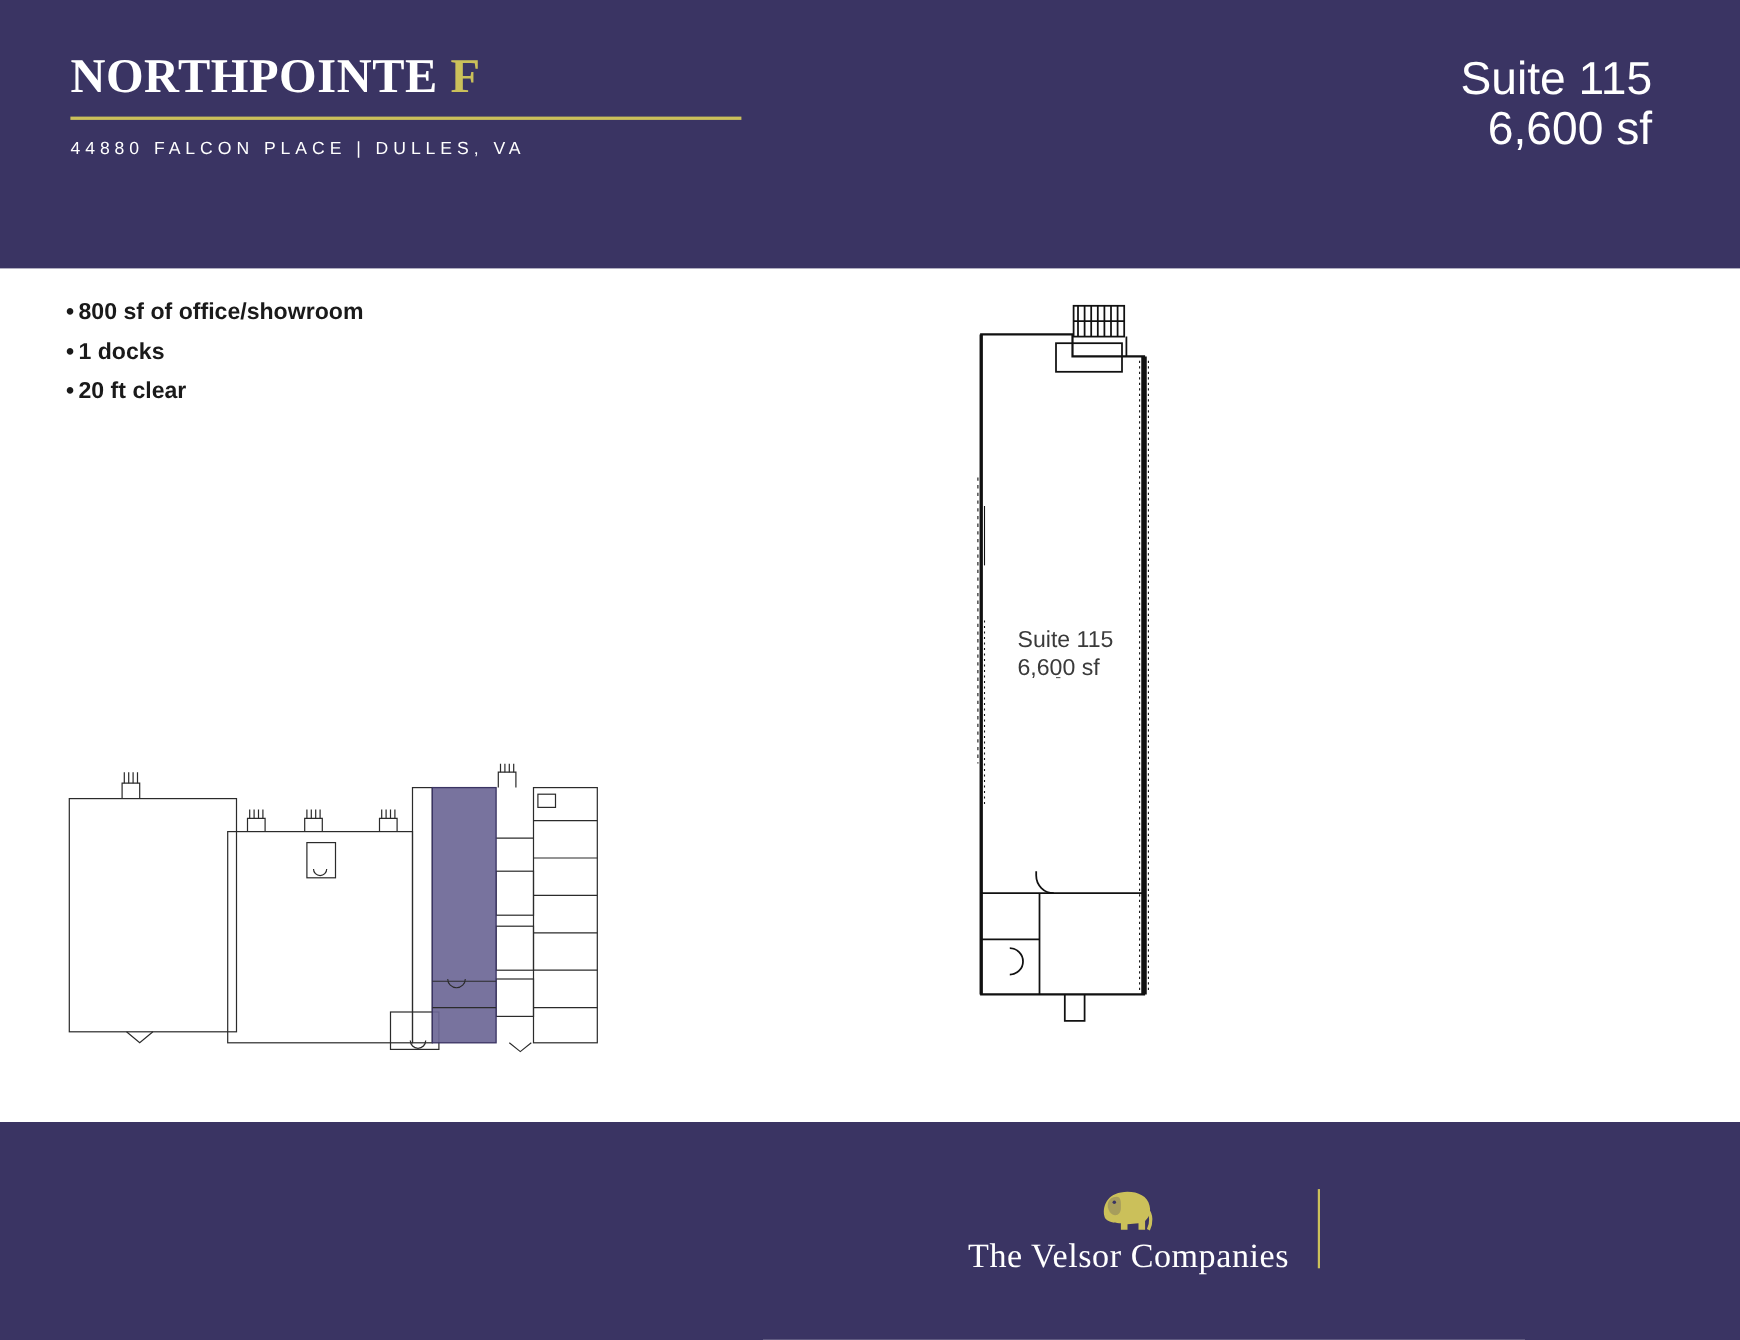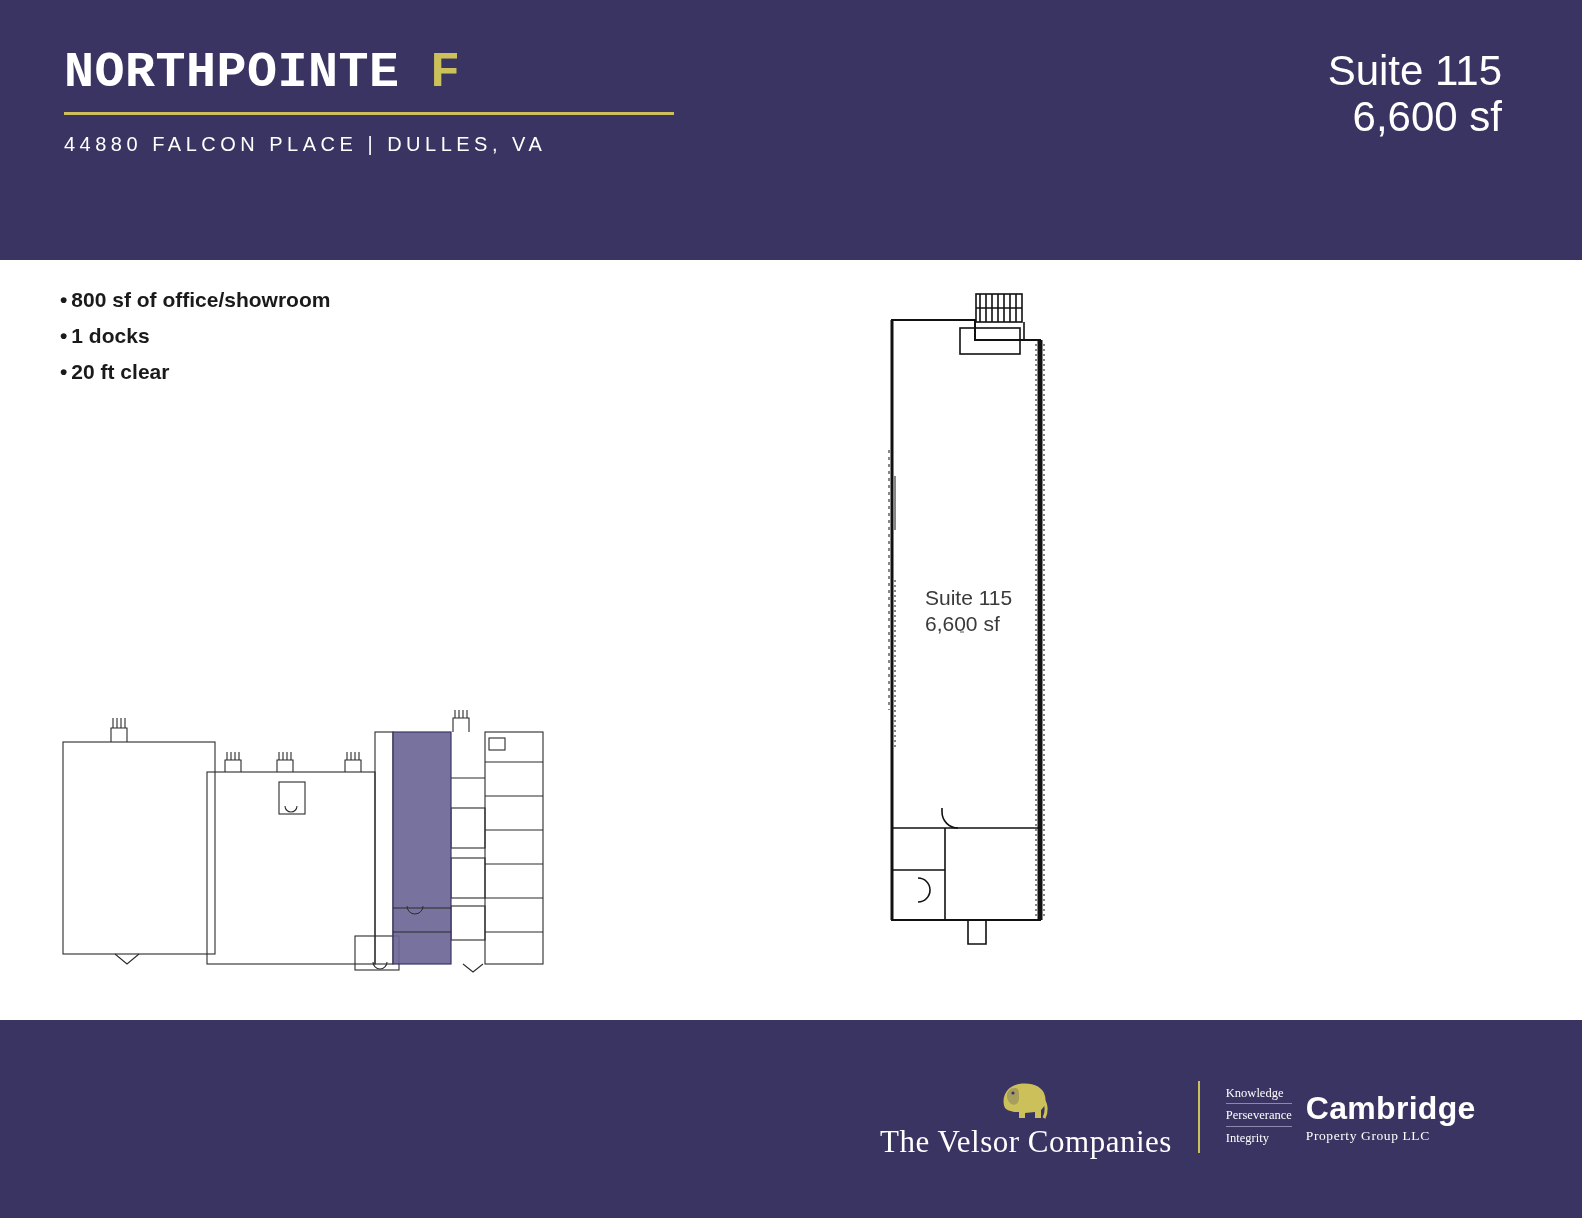--- a/index.html
+++ b/index.html
@@ -24,40 +24,40 @@
     background: #3a3463;
     box-sizing: border-box;
   }
   .title-block {
     position: absolute;
     left: 64px;
     top: 48px;
     width: 900px;
   }
   .building-title {
-    font-size: 50px;
+    font-size: 44px;
     font-weight: bold;
     letter-spacing: 0.5px;
     color: #ffffff;
     line-height: 1.0;
     white-space: nowrap;
-    font-family: Liberation Mono, monospace;
+    font-family: Liberation Serif, serif;
   }
   .building-title .suffix {
     color: #cbc05a;
   }
   .title-rule {
     margin-top: 14px;
     width: 610px;
     height: 3px;
     background: #cbc05a;
   }
   .address {
     margin-top: 18px;
-    font-size: 20px;
+    font-size: 16px;
     letter-spacing: 4.5px;
     color: #ffffff;
     white-space: nowrap;
     font-family: "Liberation Sans", sans-serif;
   }
   .suite-block {
     position: absolute;
     right: 80px;
     top: 48px;
     text-align: right;
@@ -72,21 +72,21 @@
   .suite-size {
     font-size: 42px;
     line-height: 1.1;
     font-weight: 300;
     font-family: "Liberation Sans", sans-serif;
   }
 
   
   .content {
     position: absolute;
-    left: 0; top: 260px;
+    left: 0; top: 244px;
     width: 1582px;
     height: 760px;
     background: #ffffff;
   }
   .features {
     position: absolute;
     left: 60px;
     top: 28px;
   }
   .feature-item {
@@ -325,26 +325,15 @@
         <path d="M8 34 C4 26 8 12 22 10 C34 8 46 12 48 22 C50 30 46 34 44 36 L44 44 L38 44 L38 38 L28 39 L28 44 L22 44 L22 38 C18 38 12 38 8 34 Z" fill="#cbc05a"></path>
         <path d="M18 14 C10 14 8 22 12 28 C16 33 22 31 22 24 C22 18 22 14 18 14 Z" fill="#3a3463" opacity="0.25"></path>
         <path d="M46 26 C50 30 50 38 47 44" stroke="#cbc05a" stroke-width="3" fill="none"></path>
         <circle cx="16" cy="19" r="1.6" fill="#3a3463"></circle>
       </svg>
       <div class="velsor-word">The Velsor Companies</div>
     </div>
 
     <div class="divider"></div>
 
-    <div class="cambridge">
-      <div class="kpi">
-        <div>Knowledge</div>
-        <div>Perseverance</div>
-        <div>Integrity</div>
-      </div>
-      <div class="cambridge-text">
-        <div class="cambridge-name">Cambridge</div>
-        <div class="cambridge-sub">Property Group LLC</div>
-      </div>
-    </div>
 
   </div>
 </div>
 
 </body></html>

